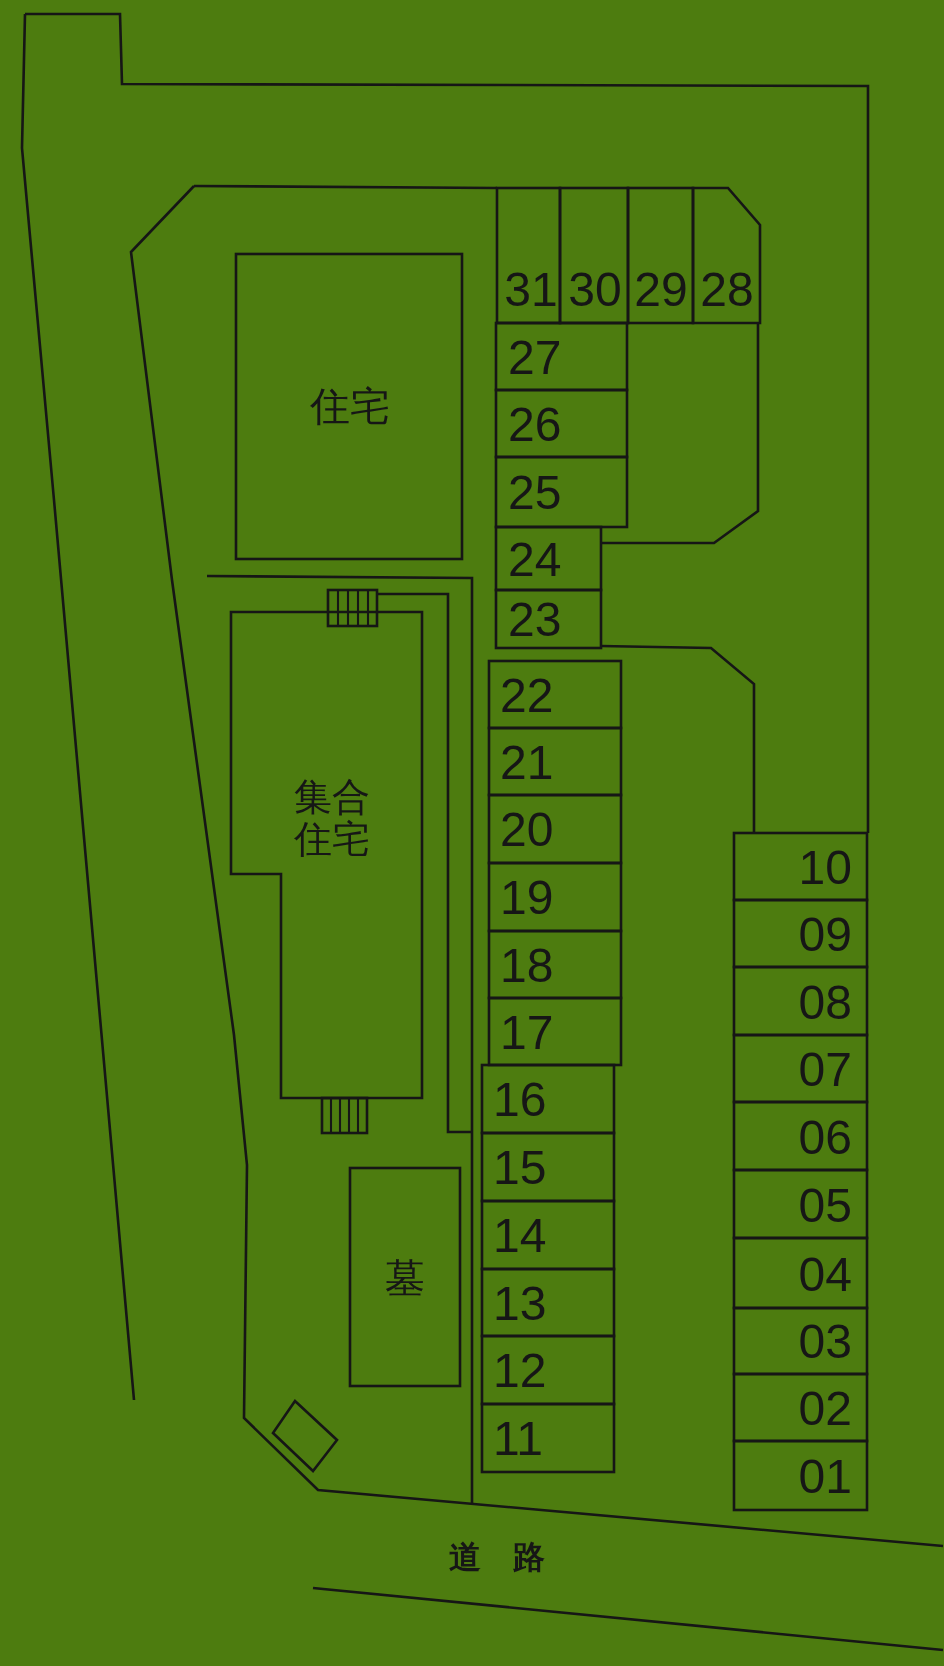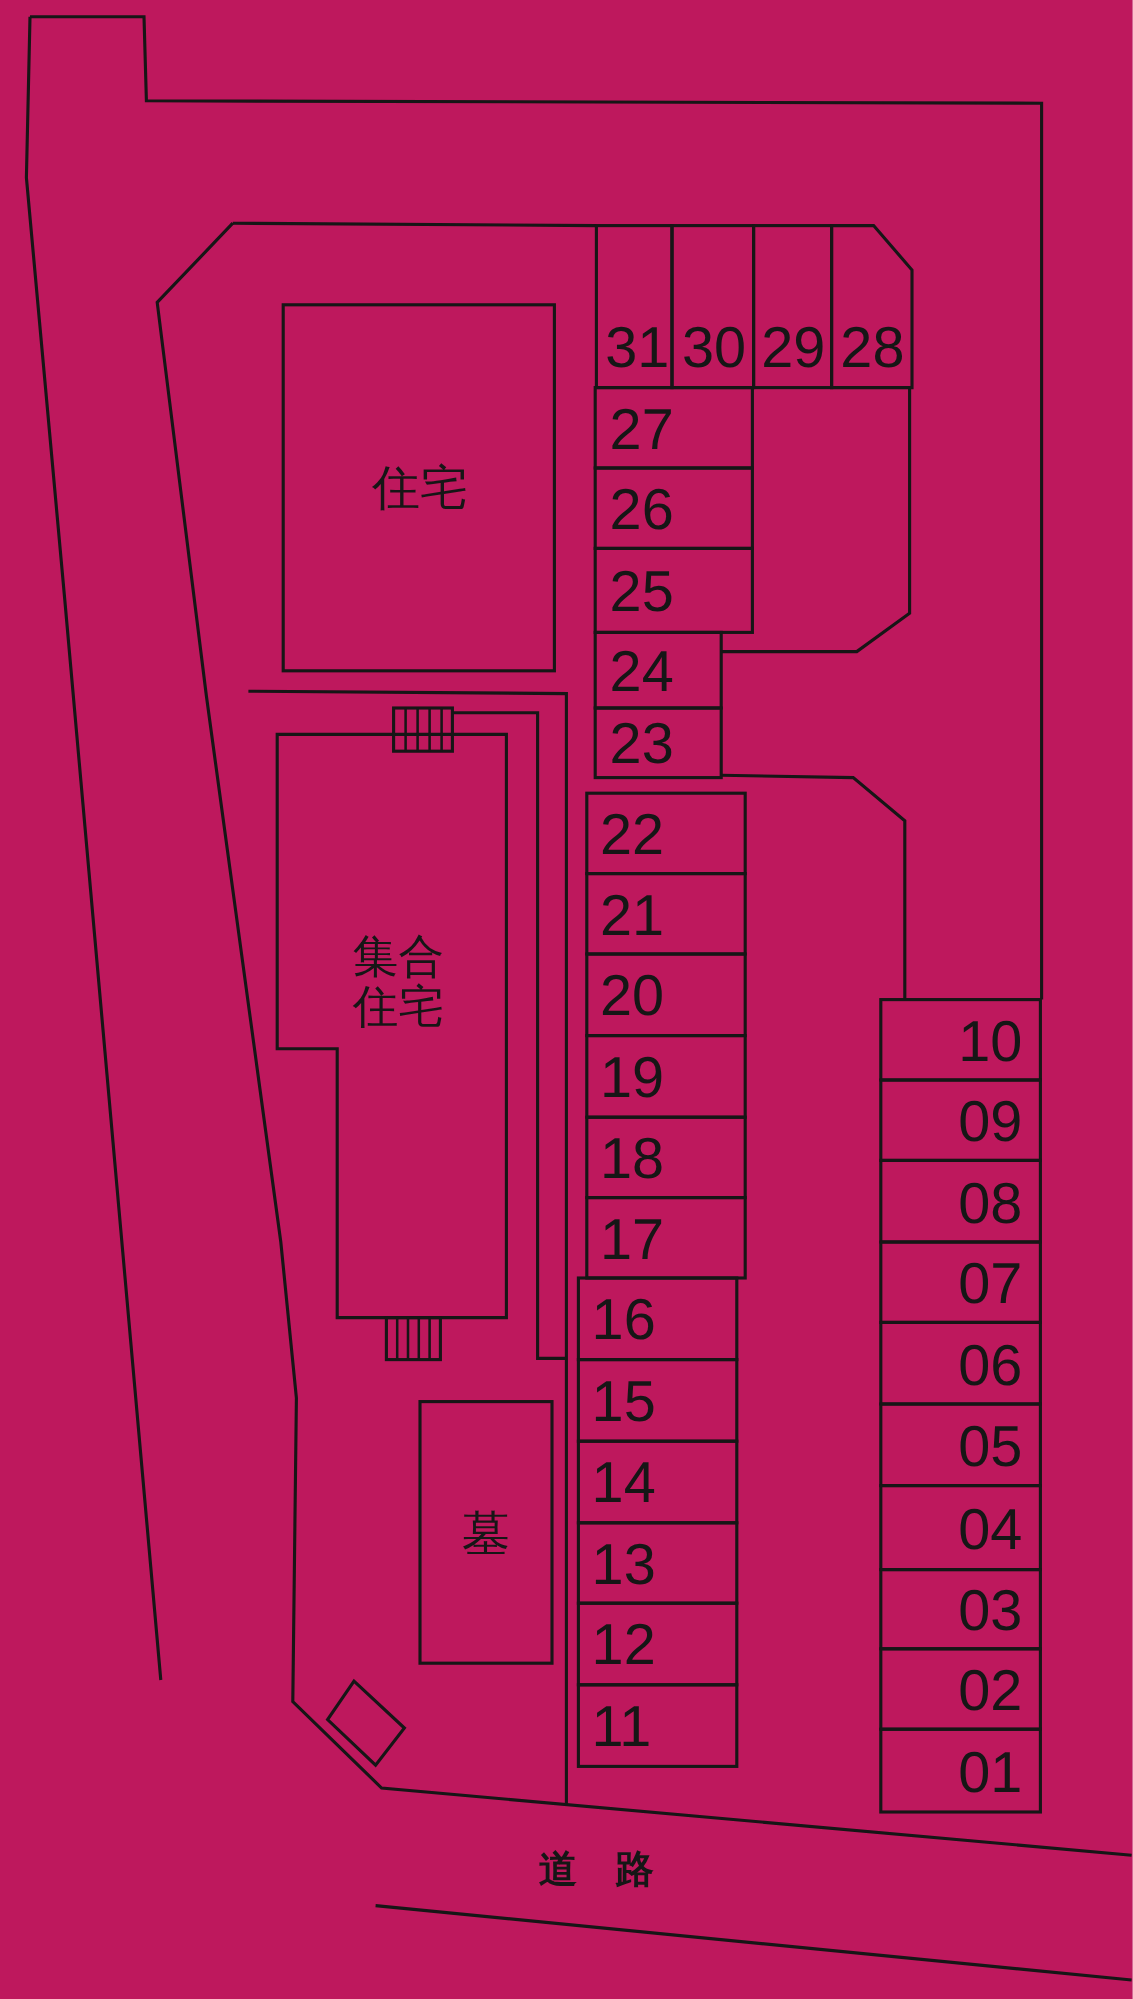--- a/index.html
+++ b/index.html
@@ -1,16 +1,16 @@
 <!DOCTYPE html>
 <html><head>
 <meta charset="utf-8">
 <style>
   html,body{margin:0;padding:0;background:#ffffff;}
-  .stage{position:relative;width:944px;height:1666px;background:#be185d;overflow:hidden;}
+  .stage{position:relative;width:944px;height:1666px;background:#4d7c0f;overflow:hidden;}
   svg{display:block;}
   .line{fill:none;stroke:#161616;stroke-width:2.6;stroke-linecap:butt;stroke-linejoin:miter;}
   .thin{stroke-width:2.1;}
   .plot{fill:none;stroke:#161616;stroke-width:2.6;}
   .num{font-family:"Liberation Sans","DejaVu Sans",sans-serif;fill:#161616;font-size:48px;}
   .jp{font-family:"DejaVu Sans","Liberation Sans",sans-serif;fill:#161616;}
   .jp.bold{font-weight:bold;}
 </style>
 </head>
 <body>

